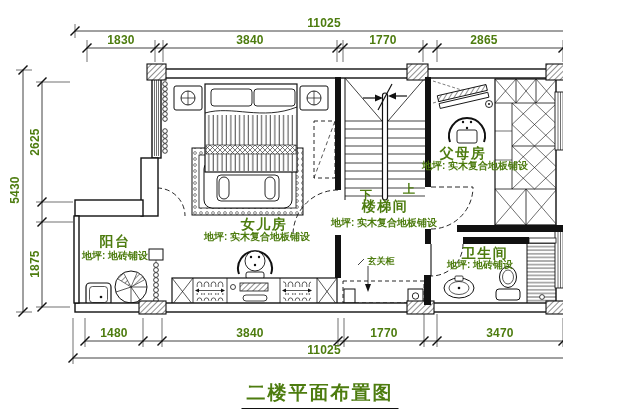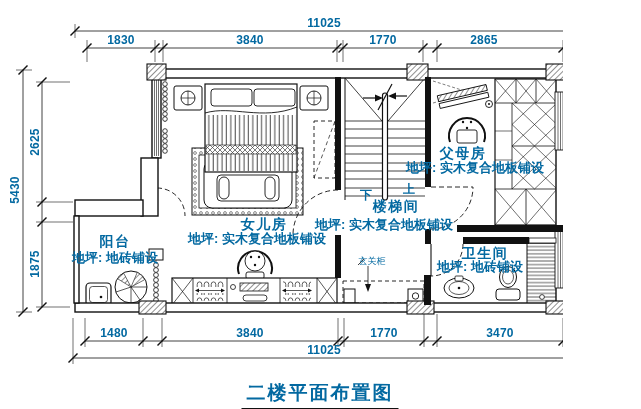--- a/index.html
+++ b/index.html
@@ -1,24 +1,24 @@
 <!DOCTYPE html>
 <html><head>
 <meta charset="utf-8">
 <style>
   html,body{margin:0;padding:0;background:#fff}
   .stage{position:relative;width:563px;height:409px;background:#fff;overflow:hidden;
-         font-family:"Liberation Sans","DejaVu Sans",sans-serif;color:#0369a1}
+         font-family:"Liberation Sans","DejaVu Sans",sans-serif;color:#4d7c0f}
   .stage svg{position:absolute;left:0;top:0}
   .lbl{position:absolute;transform:translateX(-50%);font-weight:bold;white-space:nowrap;line-height:1}
   .dim{font-size:12px;letter-spacing:.2px}
   .vdim{position:absolute;transform:translate(-50%,-50%) rotate(-90deg);font-weight:bold;
         font-size:12px;white-space:nowrap;line-height:1;letter-spacing:.2px}
   .room{font-size:14px;letter-spacing:1.5px}
-  .floor{font-size:13px}
+  .floor{font-size:10px}
   .small{font-size:12px}
   .tiny{font-size:9px}
   .title{position:absolute;left:320px;top:380px;transform:translateX(-50%);font-size:19px;
          font-weight:bold;letter-spacing:2px;border-bottom:3px solid #111;padding:0 5px 2px;white-space:nowrap}
 </style>
 </head>
 <body>
 
 <div class="stage">
 
@@ -332,31 +332,31 @@
 <span class="vdim" style="left:15px;top:190px">5430</span>
 <span class="vdim" style="left:35px;top:142px">2625</span>
 <span class="vdim" style="left:35px;top:264px">1875</span>
 <span class="vdim" style="left:595px;top:154px">3245</span>
 <span class="vdim" style="left:595px;top:271px">1550</span>
 <span class="vdim" style="left:620px;top:189px">5430</span>
 
 <span class="lbl room" style="left:264px;top:217px">女儿房</span>
 <span class="lbl floor" style="left:257px;top:232px">地坪: 实木复合地板铺设</span>
 
-<span class="lbl room" style="left:396px;top:199px">楼梯间</span>
+<span class="lbl room" style="left:385px;top:199px">楼梯间</span>
 <span class="lbl floor" style="left:384px;top:218px">地坪: 实木复合地板铺设</span>
 <span class="lbl small" style="left:366px;top:189px">下</span>
 <span class="lbl small" style="left:409px;top:183px">上</span>
 
 <span class="lbl room" style="left:463px;top:146px">父母房</span>
 <span class="lbl floor" style="left:475px;top:161px">地坪: 实木复合地板铺设</span>
 
 <span class="lbl room" style="left:485px;top:246px">卫生间</span>
 <span class="lbl floor" style="left:480px;top:260px">地坪: 地砖铺设</span>
 
 <span class="lbl room" style="left:115px;top:234px">阳台</span>
 <span class="lbl floor" style="left:115px;top:251px">地坪: 地砖铺设</span>
 
-<span class="lbl tiny" style="left:372px;top:257px;font-weight:normal">玄关柜</span>
+<span class="lbl tiny" style="left:381px;top:257px;font-weight:bold">玄关柜</span>
 
 <div class="title">二楼平面布置图</div>
 
 </div>
 
 </body></html>

